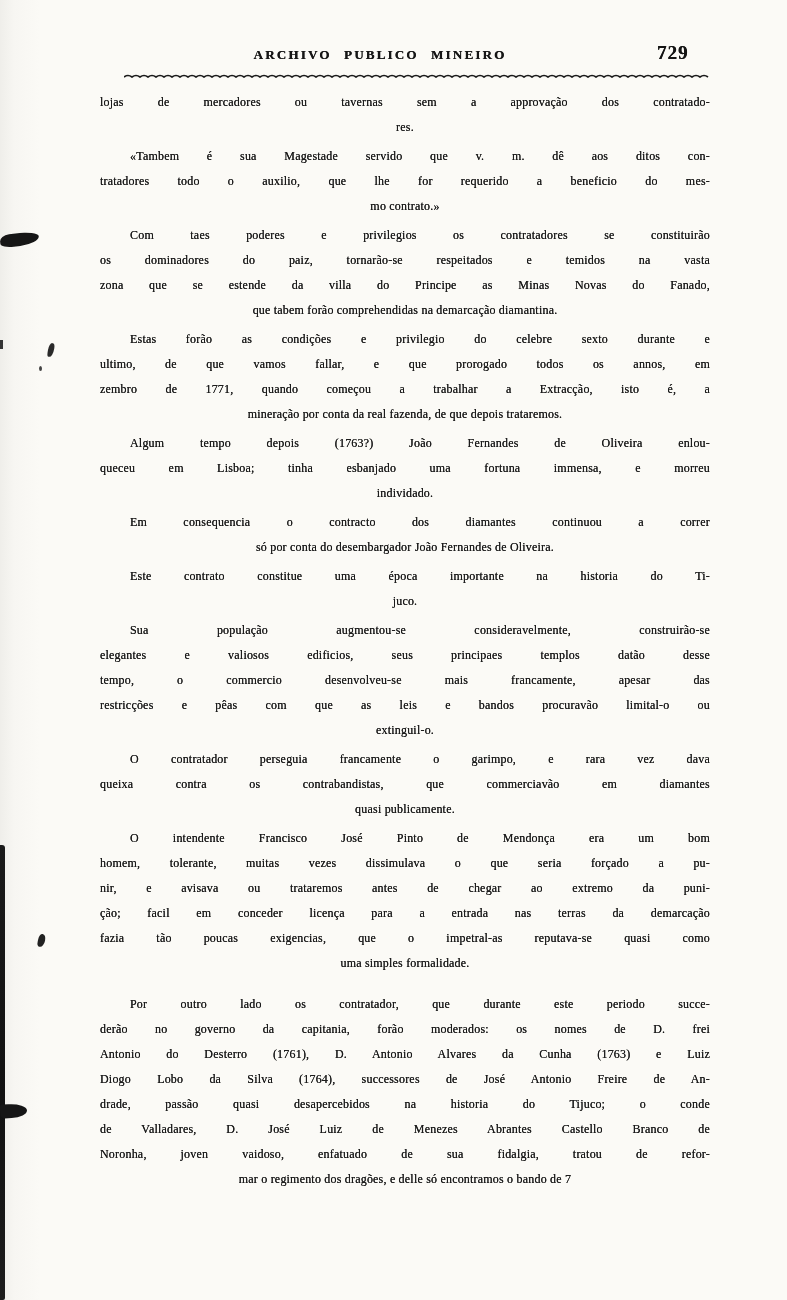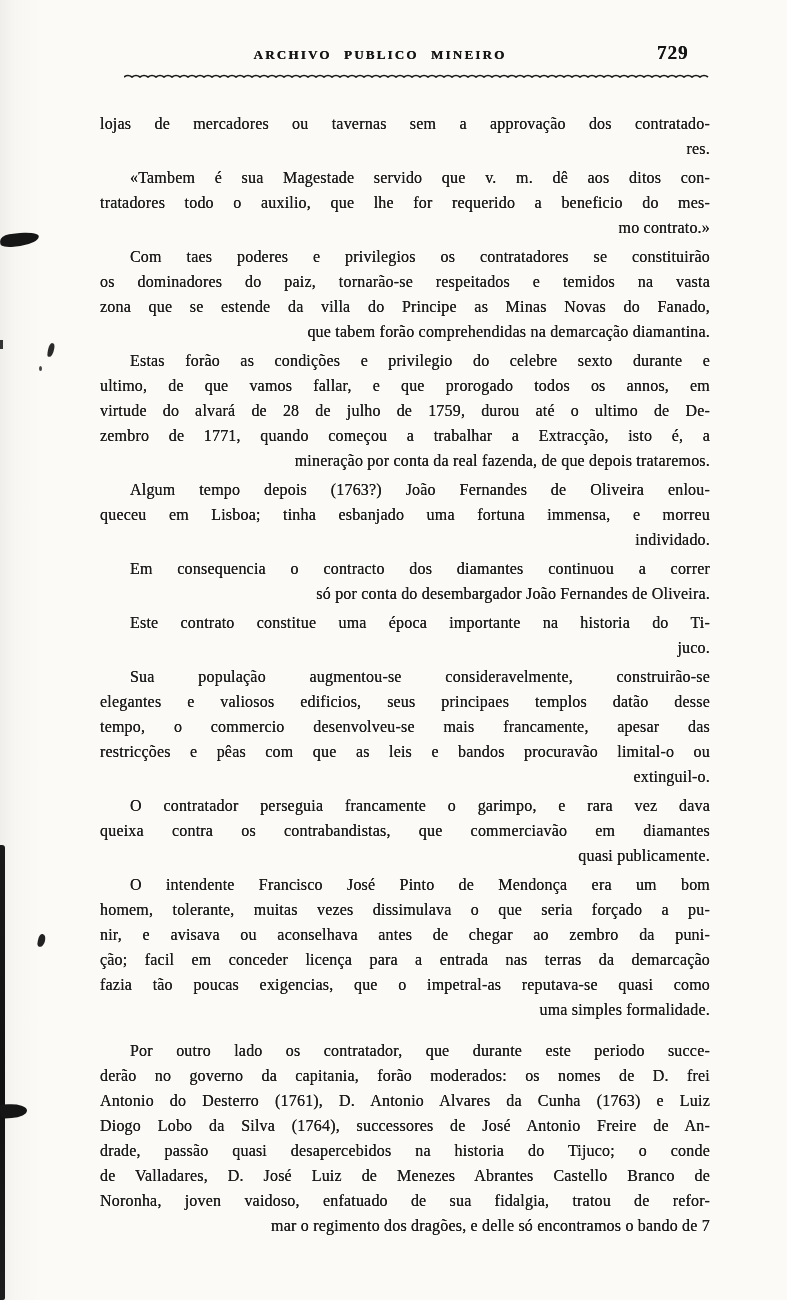--- a/index.html
+++ b/index.html
@@ -24,37 +24,37 @@
   }
   .page-number{
     position:absolute;top:42px;left:657px;width:60px;
     font-size:19px;font-weight:bold;
     letter-spacing:1px;color:#141414;
     text-shadow:0.3px 0 0 #141414;
   }
   .header-rule{position:absolute;left:124px;top:72px;}
   
   .body-col{
-    position:absolute;left:100px;top:111px;width:610px;
-    font-size:16px;line-height:25px;
+    position:absolute;left:100px;top:90px;width:610px;
+    font-size:12px;line-height:25px;
     letter-spacing:0.2px;
     color:#1c1c1c;
     text-shadow:0 0 0.55px #1c1c1c;
   }
   .para{margin:0 0 0 0;}
   .para + .para{margin-top:4px;}
   .para.big-gap{margin-top:16px;}
   .para.indent .bl:first-child{text-indent:30px;}
   .bl{
     height:25px;
     text-align:justify;
     overflow:hidden;
   }
   .bl::after{content:"";display:inline-block;width:100%;height:0;}
-  .bl.end{text-align:right;}
+  .bl.end{text-align:center;}
   .bl.end::after{content:none;}
   
   .artifact{position:absolute;background:#161616;}
   .ink-blob-top{
     left:0;top:233px;width:39px;height:13px;
     border-radius:30% 70% 60% 40%/60% 50% 70% 40%;
     transform:rotate(-7deg);
   }
   .ink-tick{
     left:48px;top:343px;width:6px;height:14px;
@@ -106,21 +106,20 @@
       </div>
       <div class="para indent">
         <div class="bl">Com taes poderes e privilegios os contratadores se constituirão</div>
         <div class="bl">os dominadores do paiz, tornarão-se respeitados e temidos na vasta</div>
         <div class="bl">zona que se estende da villa do Principe as Minas Novas do Fanado,</div>
         <div class="bl end">que tabem forão comprehendidas na demarcação diamantina.</div>
       </div>
       <div class="para indent">
         <div class="bl">Estas forão as condições e privilegio do celebre sexto durante e</div>
         <div class="bl">ultimo, de que vamos fallar, e que prorogado todos os annos, em</div>
-        <div class="bl">virtude do alvará de 28 de julho de 1759, durou até o ultimo de De-</div>
         <div class="bl">zembro de 1771, quando começou a trabalhar a Extracção, isto é, a</div>
         <div class="bl end">mineração por conta da real fazenda, de que depois trataremos.</div>
       </div>
       <div class="para indent">
         <div class="bl">Algum tempo  depois (1763?) João Fernandes de Oliveira enlou-</div>
         <div class="bl">queceu em Lisboa; tinha esbanjado uma fortuna immensa, e morreu</div>
         <div class="bl end">individado.</div>
       </div>
       <div class="para indent">
         <div class="bl">Em consequencia o contracto dos diamantes continuou a correr</div>
@@ -138,21 +137,21 @@
         <div class="bl end">extinguil-o.</div>
       </div>
       <div class="para indent">
         <div class="bl">O contratador perseguia francamente o garimpo, e rara vez dava</div>
         <div class="bl">queixa contra os contrabandistas, que commerciavão em diamantes</div>
         <div class="bl end">quasi publicamente.</div>
       </div>
       <div class="para indent">
         <div class="bl">O intendente Francisco José Pinto de Mendonça era  um  bom</div>
         <div class="bl">homem, tolerante, muitas vezes dissimulava o que seria forçado a pu-</div>
-        <div class="bl">nir, e avisava ou aconselhava antes de chegar ao zembro da puni-</div>
+        <div class="bl">nir, e avisava ou trataremos antes de chegar ao extremo da puni-</div>
         <div class="bl">ção; facil em conceder licença para a entrada nas terras da demarcação</div>
         <div class="bl">fazia tão poucas exigencias, que o impetral-as reputava-se quasi como</div>
         <div class="bl end">uma simples formalidade.</div>
       </div>
       <div class="para indent big-gap">
         <div class="bl">Por outro lado os contratador, que durante este periodo succe-</div>
         <div class="bl">derão no governo da capitania, forão moderados: os nomes de D. frei</div>
         <div class="bl">Antonio do Desterro (1761), D. Antonio Alvares da Cunha (1763) e Luiz</div>
         <div class="bl">Diogo Lobo da Silva (1764), successores de José Antonio Freire de An-</div>
         <div class="bl">drade, passão quasi desapercebidos na historia do Tijuco;  o conde</div>

